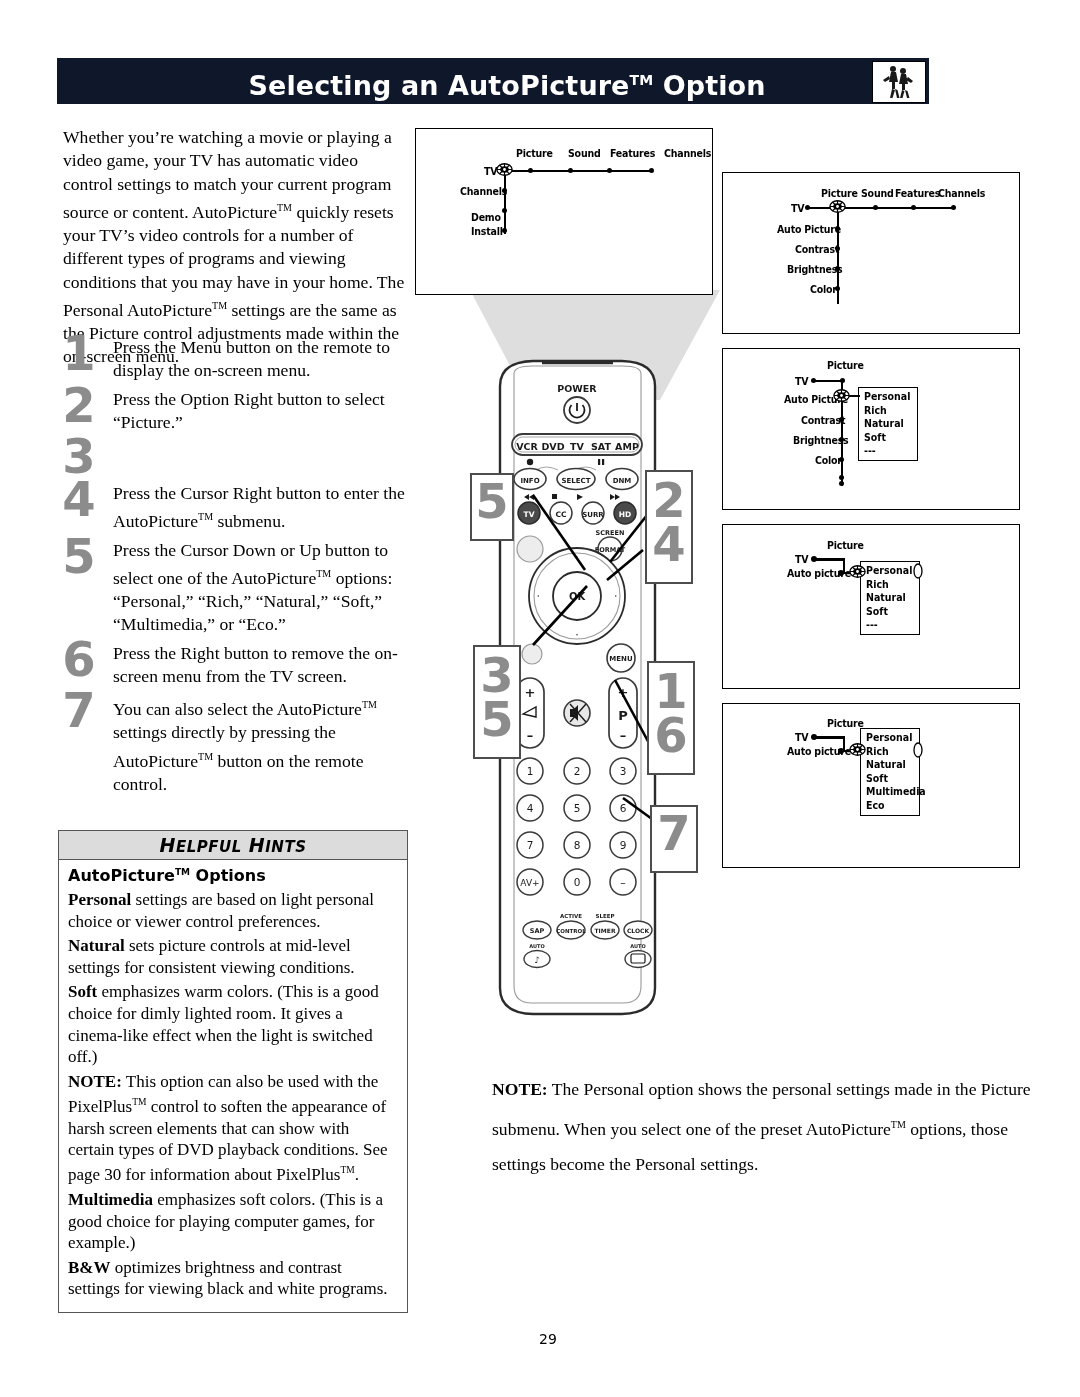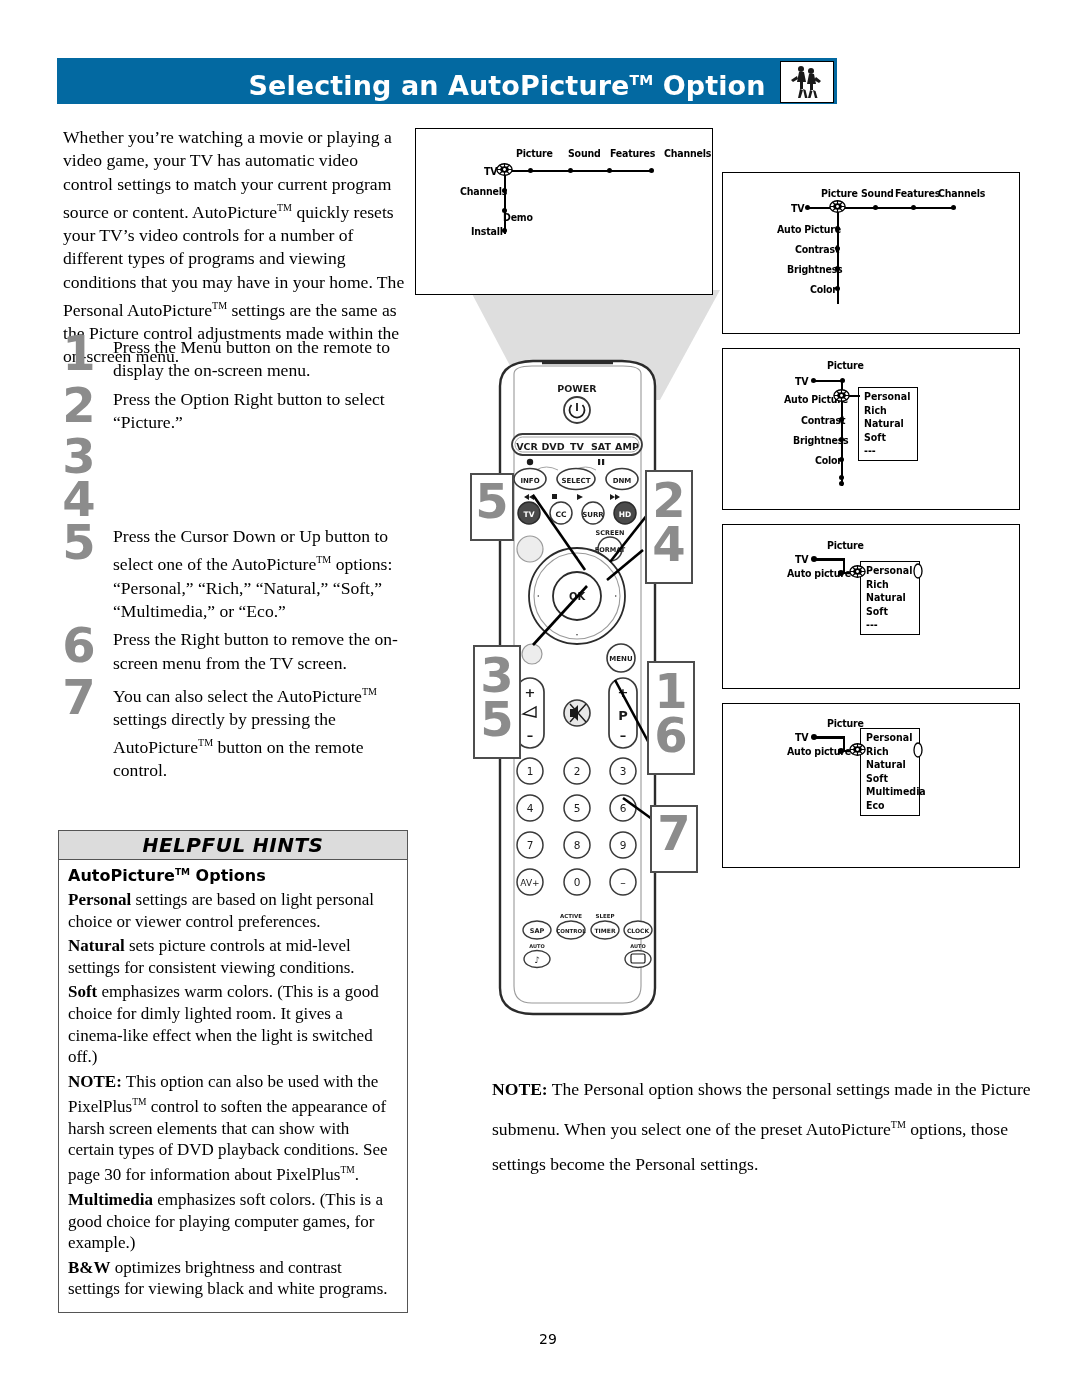--- a/index.html
+++ b/index.html
@@ -1,41 +1,41 @@
 <!DOCTYPE html>
 <html><head>
 <meta charset="utf-8">
 <style>
   html,body{margin:0;padding:0;background:#ffffff;}
   body{width:1080px;height:1397px;position:relative;font-family:"Liberation Serif",serif;color:#000;}
   .page{position:absolute;left:0;top:0;width:1080px;height:1397px;overflow:hidden;}
 
   
-  .header{position:absolute;left:57px;top:58px;width:780px;height:46px;background:#0369a1;}
+  .header{position:absolute;left:57px;top:58px;width:872px;height:46px;background:#0f172a;}
   .header-title{position:absolute;left:0;top:0;width:900px;height:46px;line-height:44px;text-align:center;
      color:#fff;font-family:"DejaVu Sans",sans-serif;font-weight:bold;font-size:27px;letter-spacing:.1px;}
   .header-title .tm{font-size:14px;vertical-align:super;font-weight:bold;}
   .header-icon{position:absolute;right:3px;top:3px;width:52px;height:40px;background:#fff;border:1px solid #000;overflow:hidden;}
 
   
   .intro{position:absolute;left:63px;top:126px;width:345px;font-size:17.6px;line-height:23.3px;text-align:left;}
   .intro .tm{font-size:10px;vertical-align:super;}
 
   .steps{position:absolute;left:58px;top:336px;width:352px;}
   .step{position:relative;min-height:38px;margin-bottom:5px;}
   .step-num{position:absolute;left:0;top:-7px;width:42px;text-align:center;font-family:"DejaVu Sans",sans-serif;
      font-weight:bold;font-size:48px;color:#8c8c8c;line-height:48px;}
   .step-txt{margin-left:55px;font-size:17.6px;line-height:23.3px;}
   .step-txt .tm{font-size:10px;vertical-align:super;}
 
   
   .hints{position:absolute;left:58px;top:830px;width:348px;border:1.5px solid #555;background:#fff;}
   .hints-head{height:28px;line-height:28px;text-align:center;background:#dcdcdc;border-bottom:1.5px solid #555;
      font-family:"DejaVu Sans",sans-serif;font-style:italic;font-weight:bold;font-size:19px;letter-spacing:.5px;}
-  .hints-head .sc{font-size:20px;margin-top:40px;}
+  .hints-head .sc{font-size:15px;margin-top:40px;}
   .hints-body{padding:6px 9px 9px 9px;}
   .hints-title{font-family:"DejaVu Sans",sans-serif;font-weight:bold;font-size:16px;margin-bottom:4px;}
   .hints-title .tm{font-size:9px;vertical-align:super;}
   .hints-p{font-size:17px;line-height:21.6px;margin-bottom:3px;}
   .hints-p b{font-weight:bold;}
   .hints-p .tm{font-size:9.5px;vertical-align:super;}
 
   
   .tvscreen{position:absolute;border:1.5px solid #000;background:#fff;}
   .osd{position:absolute;font-family:"DejaVu Sans Condensed","DejaVu Sans",sans-serif;font-size:10.5px;
@@ -101,20 +101,21 @@
     </div>
     <div class="step">
       <div class="step-num">2</div>
       <div class="step-txt">Press the Option Right button to select “Picture.”</div>
     </div>
     <div class="step">
       <div class="step-num">3</div>
     </div>
     <div class="step">
       <div class="step-num">4</div>
+      <div class="step-txt">Press the Cursor Right button to enter the AutoPicture<span class="tm">TM</span> submenu.</div>
     </div>
     <div class="step">
       <div class="step-num">5</div>
       <div class="step-txt">Press the Cursor Down or Up button to select one of the AutoPicture<span class="tm">TM</span> options: “Personal,” “Rich,” “Natural,” “Soft,” “Multimedia,” or “Eco.”</div>
     </div>
     <div class="step">
       <div class="step-num">6</div>
       <div class="step-txt">Press the Right button to remove the on-screen menu from the TV screen.</div>
     </div>
     <div class="step">
@@ -147,21 +148,21 @@
     <div class="osd" style="left:248px;top:18px;">Channels</div>
     <div class="osd" style="left:68px;top:36px;">TV</div>
     <div class="line-h" style="left:88px;top:41px;width:148px;"></div>
     <div class="dot" style="left:112px;top:39px;"></div>
     <div class="dot" style="left:152px;top:39px;"></div>
     <div class="dot" style="left:191px;top:39px;"></div>
     <div class="dot" style="left:233px;top:39px;"></div>
     <div class="line-v" style="left:88px;top:42px;height:63px;"></div>
     <div class="osd" style="left:44px;top:56px;">Channels</div>
     <div class="dot" style="left:86px;top:59px;"></div>
-    <div class="osd" style="left:55px;top:82px;margin-left:32px;">Demo</div>
+    <div class="osd" style="left:55px;top:82px;">Demo</div>
     <div class="dot" style="left:86px;top:79px;"></div>
     <div class="osd" style="left:55px;top:96px;">Install</div>
     <div class="dot" style="left:86px;top:99px;"></div>
     <svg class="cursor" style="left:80px;top:34px;" viewBox="0 0 18 14">
       <ellipse cx="9" cy="7" rx="8.2" ry="6.2" fill="#fff" stroke="#000" stroke-width="1.4"></ellipse>
       <ellipse cx="9" cy="7" rx="4.6" ry="3.4" fill="#000"></ellipse>
       <path d="M9 0.5 L9 13.5 M1 7 L17 7 M3.3 2.2 L14.7 11.8 M14.7 2.2 L3.3 11.8" stroke="#000" stroke-width="1.2"></path>
       <circle cx="9" cy="7" r="1.5" fill="#fff"></circle>
     </svg>
   </div>

